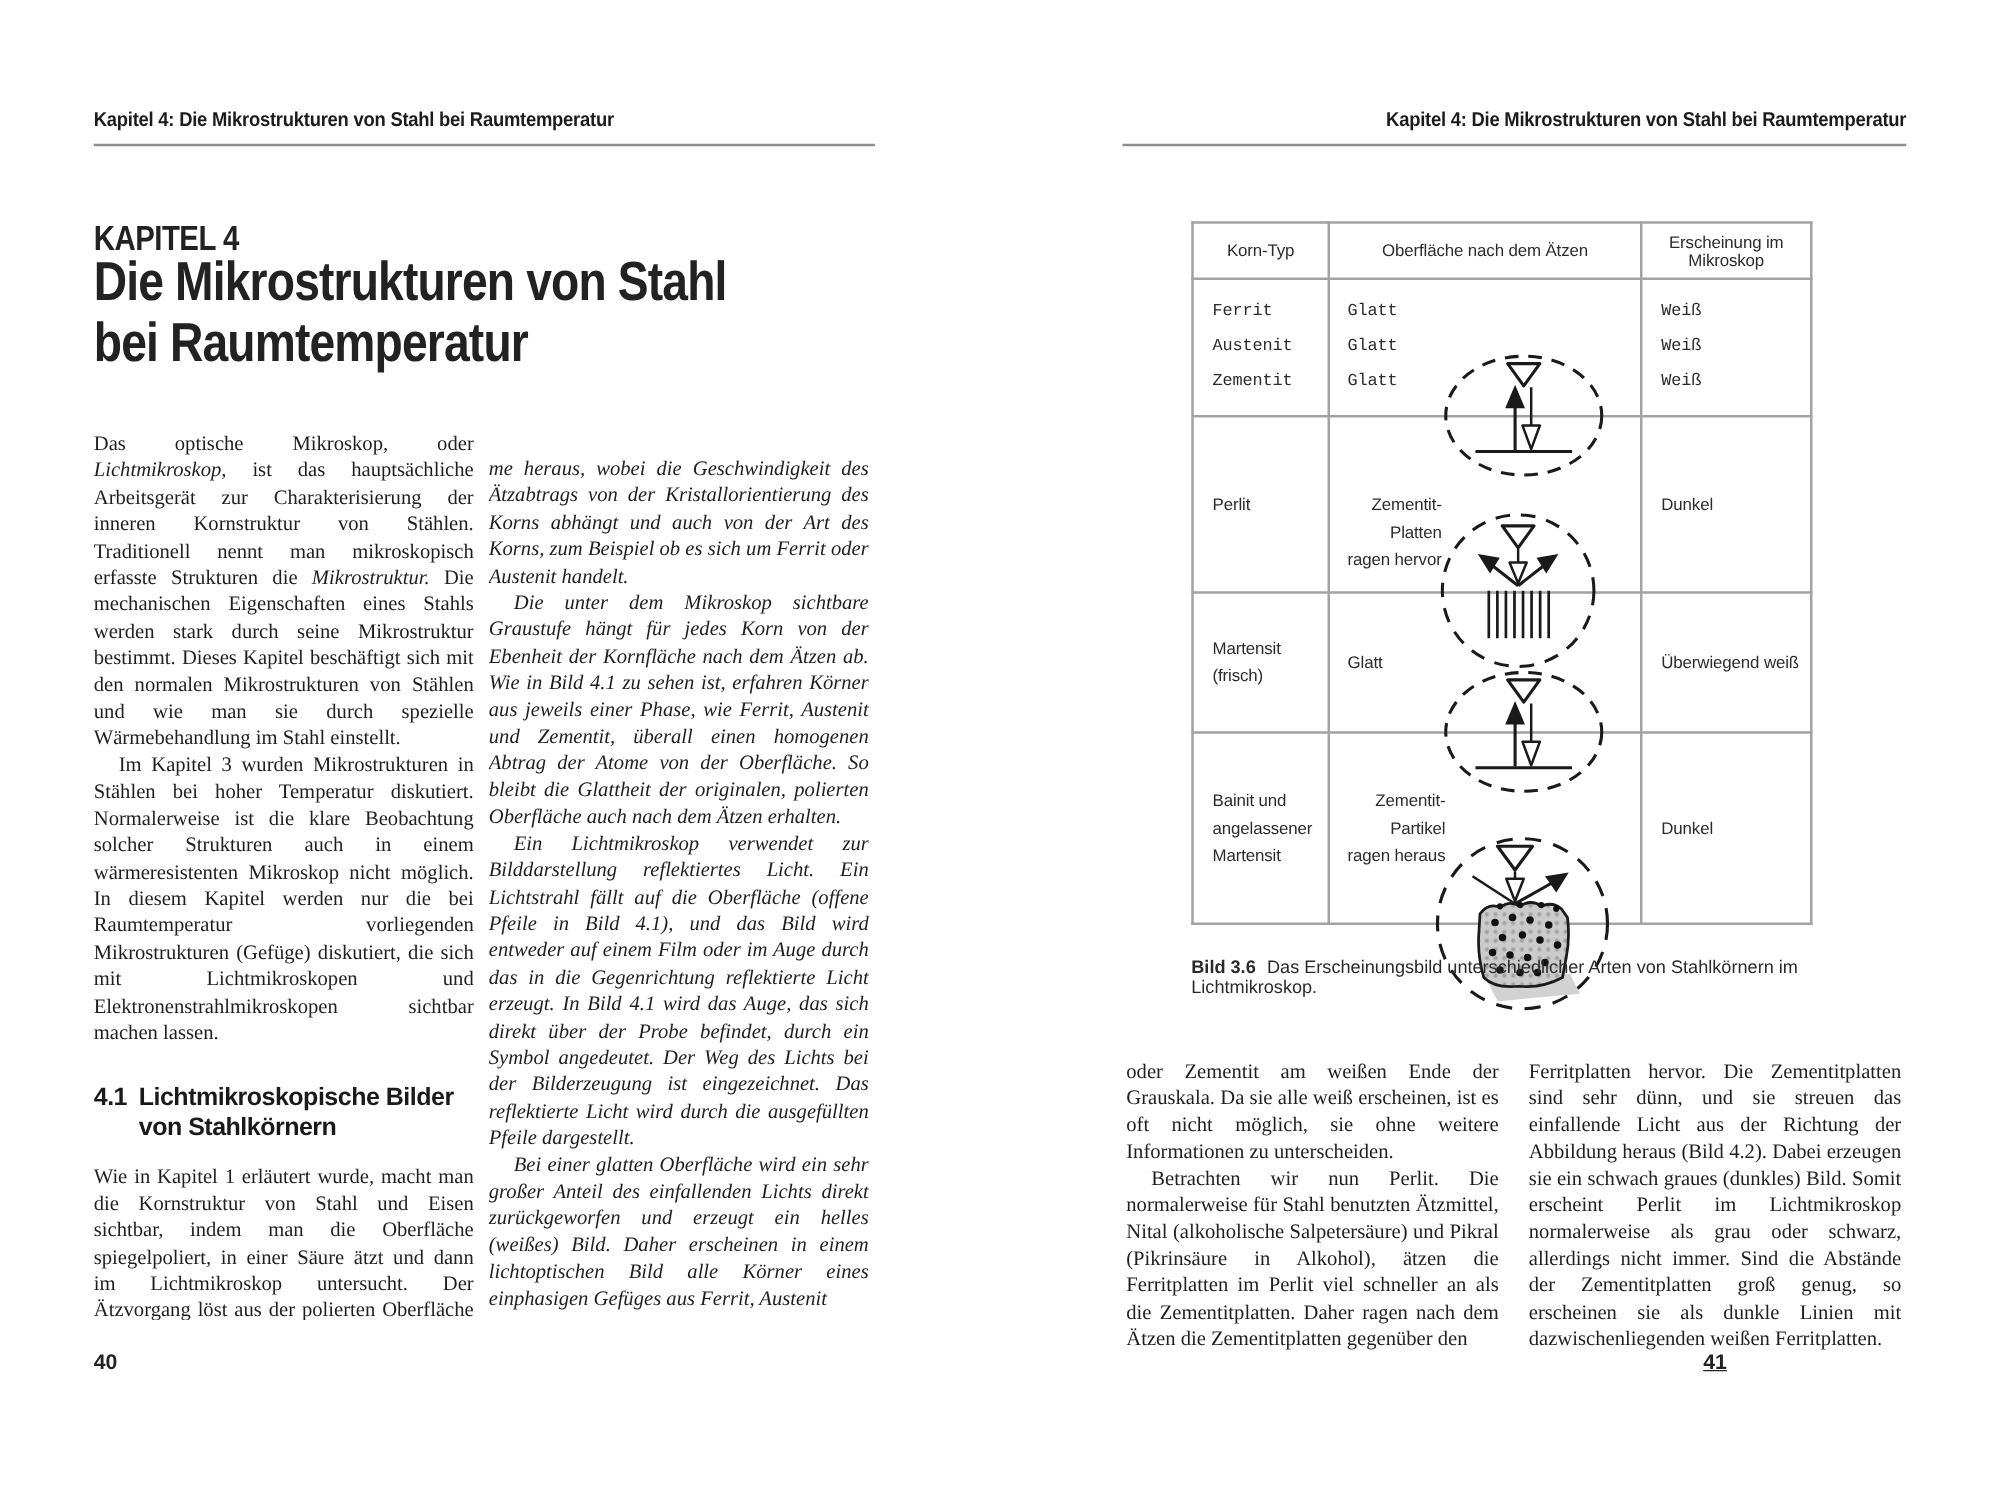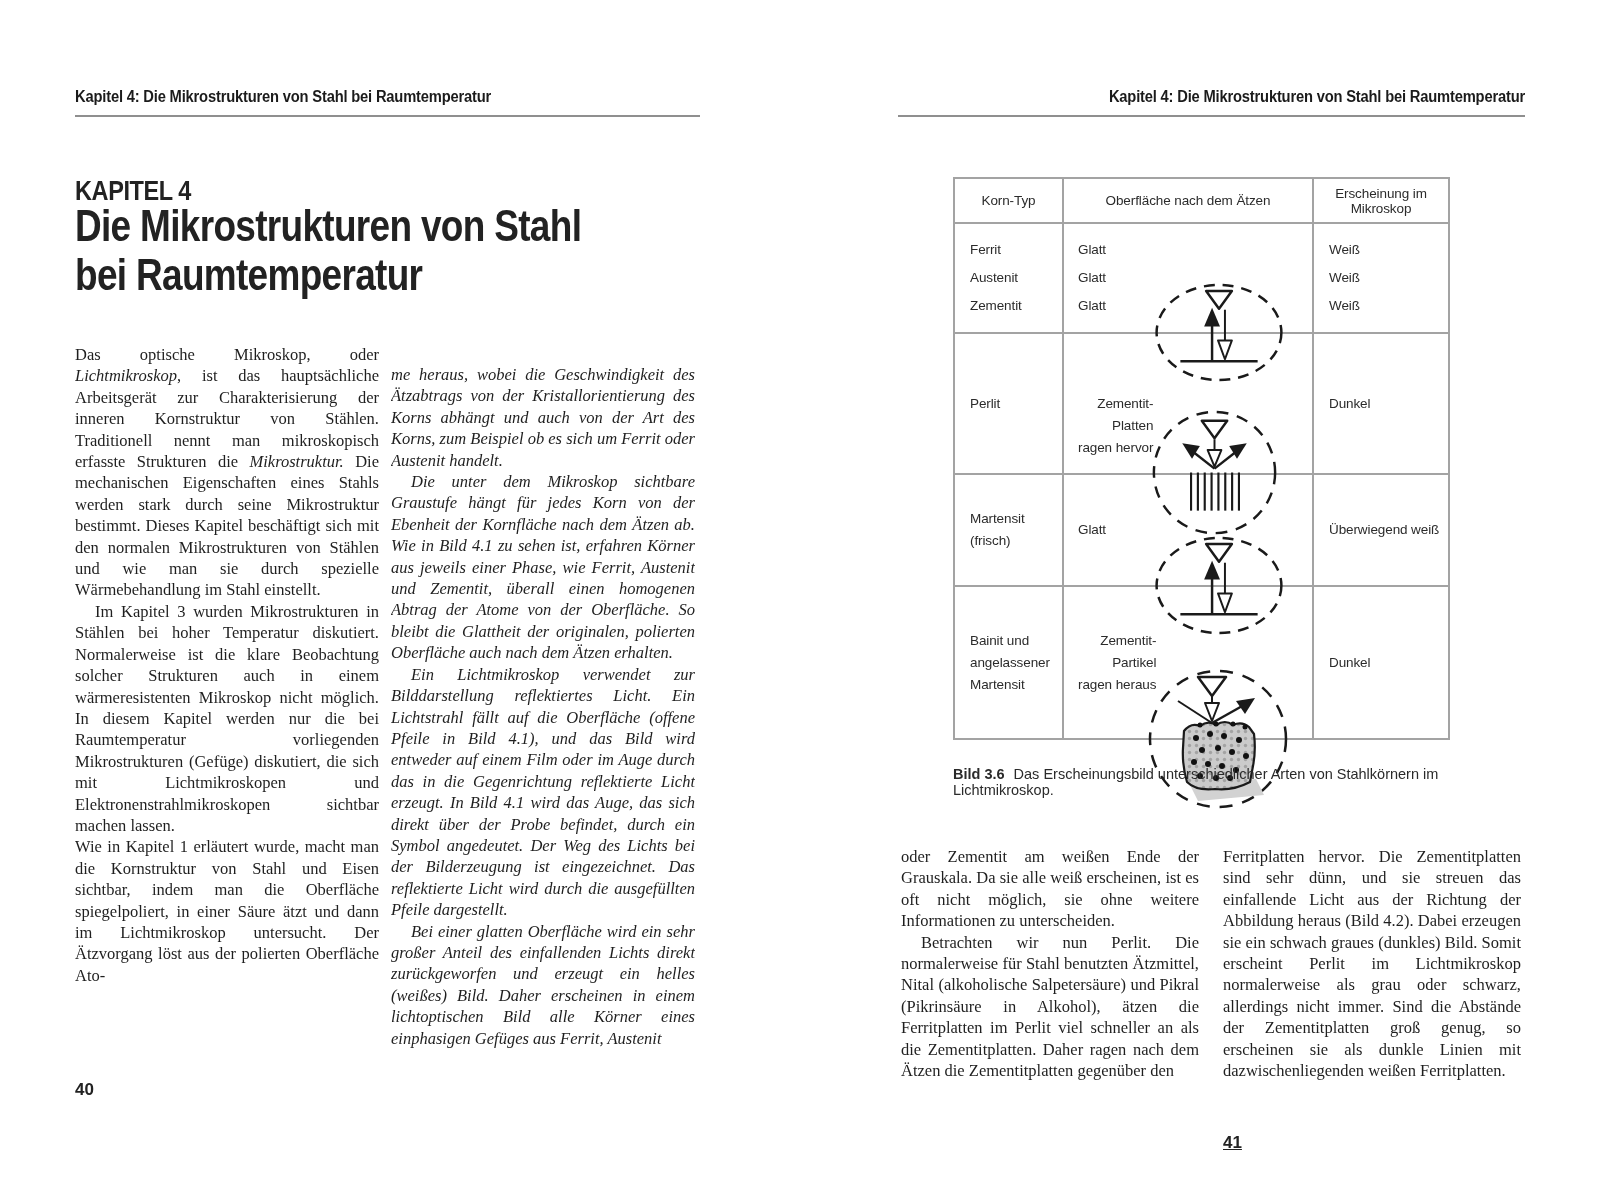--- a/index.html
+++ b/index.html
@@ -49,21 +49,21 @@
 
   
   table.fig{border-collapse:collapse;table-layout:fixed;}
   table.fig td,table.fig th{
     border:2px solid #a3a3a3;padding:0;vertical-align:middle;
     font-size:13.5px;color:#2b2b2b;font-weight:normal;letter-spacing:-0.1px;
   }
   th.fig-h{text-align:center;}
   .cell-pad{padding-left:15px;}
   .tline{line-height:22px;}
-  .tline.w{line-height:28px;}
+  .tline.w{line-height:28px;font-family:Liberation Mono, monospace;}
   .dw{position:relative;width:100%;height:100%;}
   .dw .srf-labels{position:absolute;left:14px;top:50%;transform:translateY(-50%);text-align:right;}
   .dw svg{position:absolute;}
 
   .fig-caption{font-size:14.5px;color:#2a2a2a;}
   .fig-caption .cap-label{font-weight:bold;margin-right:9px;}
 
   svg .ln{stroke:#1a1a1a;fill:none;}
 </style>
 </head>
@@ -78,20 +78,24 @@
   <div class="abs" style="left:75px;top:201px;">
     <div class="chapter-title">
       <span>Die Mikrostrukturen von Stahl</span><br>
       <span>bei Raumtemperatur</span>
     </div>
   </div>
 
   <div class="abs bodycol" style="left:75px;top:344px;width:304px;height:712px;">
     <p><span>Das optische Mikroskop, oder </span><i>Lichtmikroskop</i><span>, ist das hauptsächliche Arbeitsgerät zur Charakterisierung der inneren Kornstruktur von Stählen. Traditionell nennt man mikroskopisch erfasste Strukturen die </span><i>Mikrostruktur.</i><span> Die mechanischen Eigenschaften eines Stahls werden stark durch seine Mikrostruktur bestimmt. Dieses Kapitel beschäftigt sich mit den normalen Mikrostrukturen von Stählen und wie man sie durch spezielle Wärmebehandlung im Stahl einstellt.</span></p>
     <p class="ind"><span>Im Kapitel 3 wurden Mikrostrukturen in Stählen bei hoher Temperatur diskutiert. Normalerweise ist die klare Beobachtung solcher Strukturen auch in einem wärmeresistenten Mikroskop nicht möglich. In diesem Kapitel werden nur die bei Raumtemperatur vorliegenden Mikrostrukturen (Gefüge) diskutiert, die sich mit Lichtmikroskopen und Elektronenstrahlmikroskopen sichtbar machen lassen.</span></p>
+    <div class="sec-heading">
+      <span class="num">4.1</span>
+      <span class="txt">Lichtmikroskopische Bilder von Stahlkörnern</span>
+    </div>
     <p><span>Wie in Kapitel 1 erläutert wurde, macht man die Kornstruktur von Stahl und Eisen sichtbar, indem man die Oberfläche spiegelpoliert, in einer Säure ätzt und dann im Lichtmikroskop untersucht. Der Ätzvorgang löst aus der polierten Oberfläche Ato-</span></p>
   </div>
 
   <div class="abs bodycol" style="left:391px;top:364px;width:304px;height:712px;font-style:italic;">
     <p><span>me heraus, wobei die Geschwindigkeit des Ätzabtrags von der Kristallorientierung des Korns abhängt und auch von der Art des Korns, zum Beispiel ob es sich um Ferrit oder Austenit handelt.</span></p>
     <p class="ind"><span>Die unter dem Mikroskop sichtbare Graustufe hängt für jedes Korn von der Ebenheit der Kornfläche nach dem Ätzen ab. Wie in Bild 4.1 zu sehen ist, erfahren Körner aus jeweils einer Phase, wie Ferrit, Austenit und Zementit, überall einen homogenen Abtrag der Atome von der Oberfläche. So bleibt die Glattheit der originalen, polierten Oberfläche auch nach dem Ätzen erhalten.</span></p>
     <p class="ind"><span>Ein Lichtmikroskop verwendet zur Bilddarstellung reflektiertes Licht. Ein Lichtstrahl fällt auf die Oberfläche (offene Pfeile in Bild 4.1), und das Bild wird entweder auf einem Film oder im Auge durch das in die Gegenrichtung reflektierte Licht erzeugt. In Bild 4.1 wird das Auge, das sich direkt über der Probe befindet, durch ein Symbol angedeutet. Der Weg des Lichts bei der Bilderzeugung ist eingezeichnet. Das reflektierte Licht wird durch die ausgefüllten Pfeile dargestellt.</span></p>
     <p class="ind"><span>Bei einer glatten Oberfläche wird ein sehr großer Anteil des einfallenden Lichts direkt zurückgeworfen und erzeugt ein helles (weißes) Bild. Daher erscheinen in einem lichtoptischen Bild alle Körner eines einphasigen Gefüges aus Ferrit, Austenit</span></p>
   </div>
 
@@ -295,16 +299,16 @@
 
   <div class="abs bodycol" style="left:121px;top:846px;width:298px;height:250px;">
     <p><span>oder Zementit am weißen Ende der Grauskala. Da sie alle weiß erscheinen, ist es oft nicht möglich, sie ohne weitere Informationen zu unterscheiden.</span></p>
     <p class="ind"><span>Betrachten wir nun Perlit. Die normalerweise für Stahl benutzten Ätzmittel, Nital (alkoholische Salpetersäure) und Pikral (Pikrinsäure in Alkohol), ätzen die Ferritplatten im Perlit viel schneller an als die Zementitplatten. Daher ragen nach dem Ätzen die Zementitplatten gegenüber den</span></p>
   </div>
 
   <div class="abs bodycol" style="left:443px;top:846px;width:298px;height:250px;">
     <p><span>Ferritplatten hervor. Die Zementitplatten sind sehr dünn, und sie streuen das einfallende Licht aus der Richtung der Abbildung heraus (Bild 4.2). Dabei erzeugen sie ein schwach graues (dunkles) Bild. Somit erscheint Perlit im Lichtmikroskop normalerweise als grau oder schwarz, allerdings nicht immer. Sind die Abstände der Zementitplatten groß genug, so erscheinen sie als dunkle Linien mit dazwischenliegenden weißen Ferritplatten.</span></p>
   </div>
 
-  <div class="abs page-number" style="left:443px;top:1133px;width:298px;text-align:left;text-decoration:underline;">
+  <div class="abs page-number" style="left:443px;top:1080px;width:298px;text-align:center;text-decoration:underline;">
     <span>41</span>
   </div>
 </div>
 
 </body></html>

